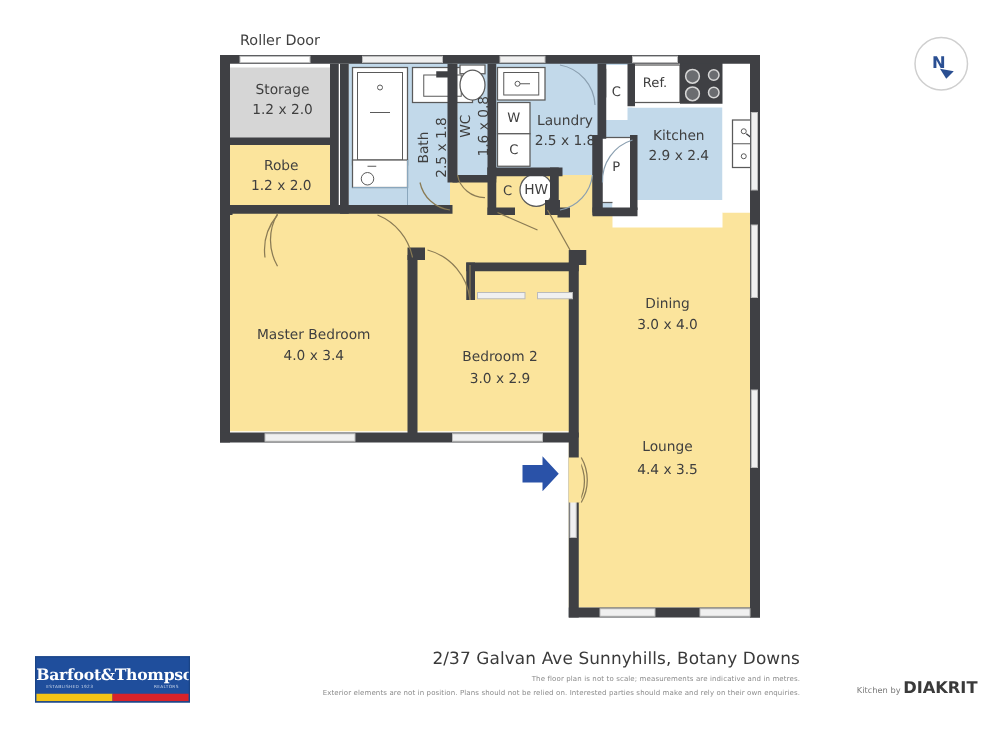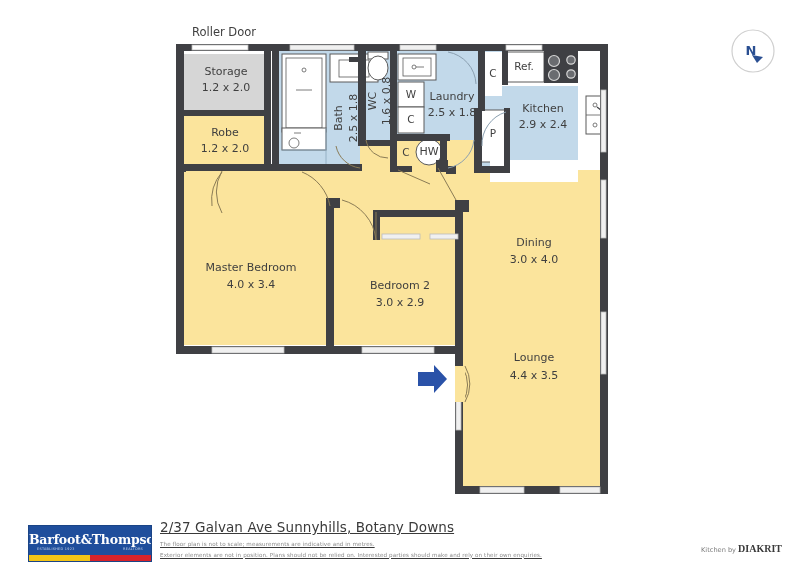--- a/index.html
+++ b/index.html
@@ -92,22 +92,21 @@
     height: 6px;
   }
   #logo .bar-yellow { left: 0; width: 50%; background: #f3c417; }
   #logo .bar-red { right: 0; width: 50%; background: #d8232a; }
 
   #title-block {
     position: absolute;
     left: 160px;
     top: 14px;
     width: 480px;
-    text-align: left;
-    text-decoration: underline;
+    text-align: right;
   }
   #address {
     font-size: 13.5px;
     color: #3a3a3a;
     letter-spacing: 0.1px;
     white-space: nowrap;
   }
   .disclaimer {
     font-size: 5.6px;
     color: #8a8a8a;
@@ -116,21 +115,21 @@
     line-height: 1.7;
   }
   #produced-by {
     position: absolute;
     right: 18px;
     top: 38px;
     font-size: 6.6px;
     color: #7a7a7a;
     white-space: nowrap;
   }
-  #produced-by b { color: #3a3a3a; font-size: 10px; font-family: Liberation Serif, serif; }
+  #produced-by b { color: #3a3a3a; font-size: 13px; }
 
   
   #compass {
     position: absolute;
     left: 729px;
     top: 27px;
     width: 48px;
     height: 48px;
   }
 </style>

